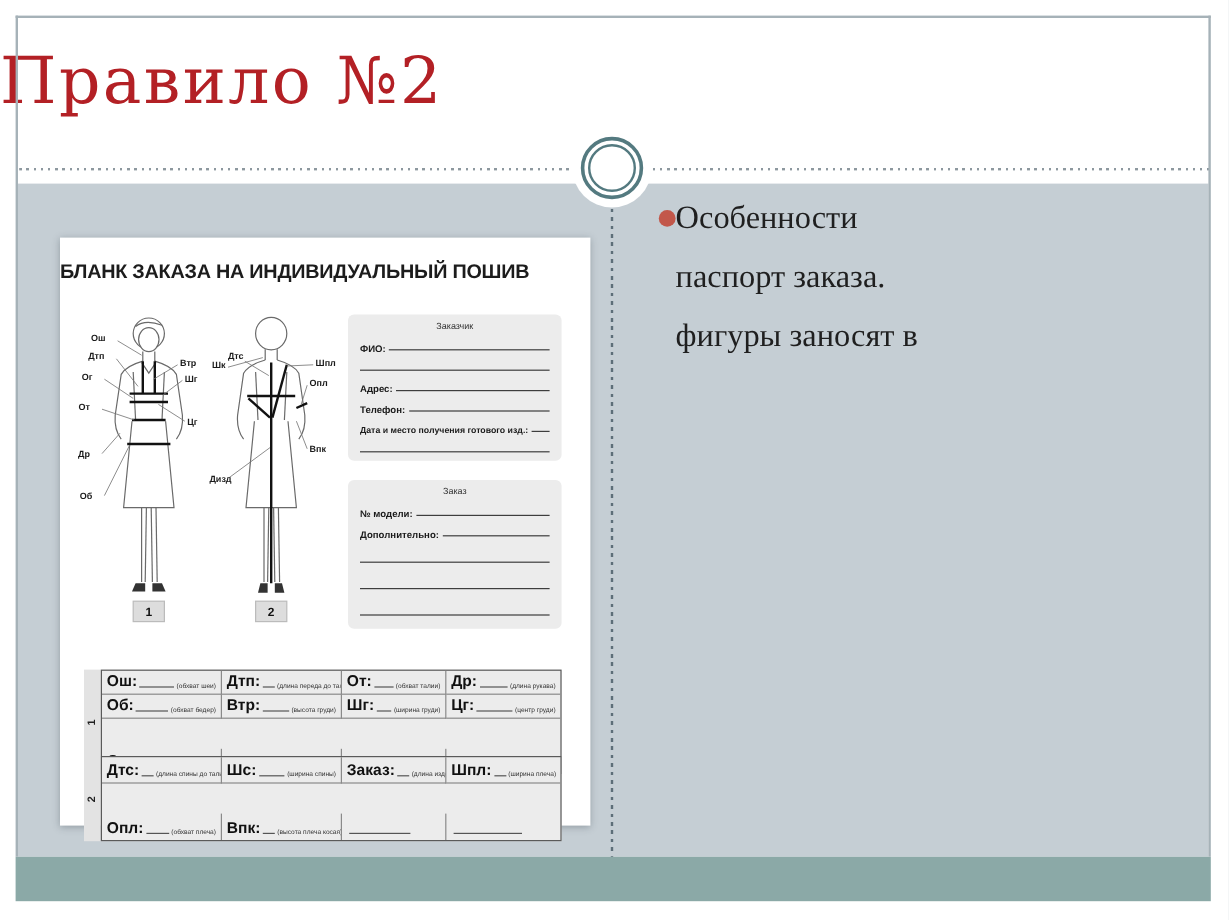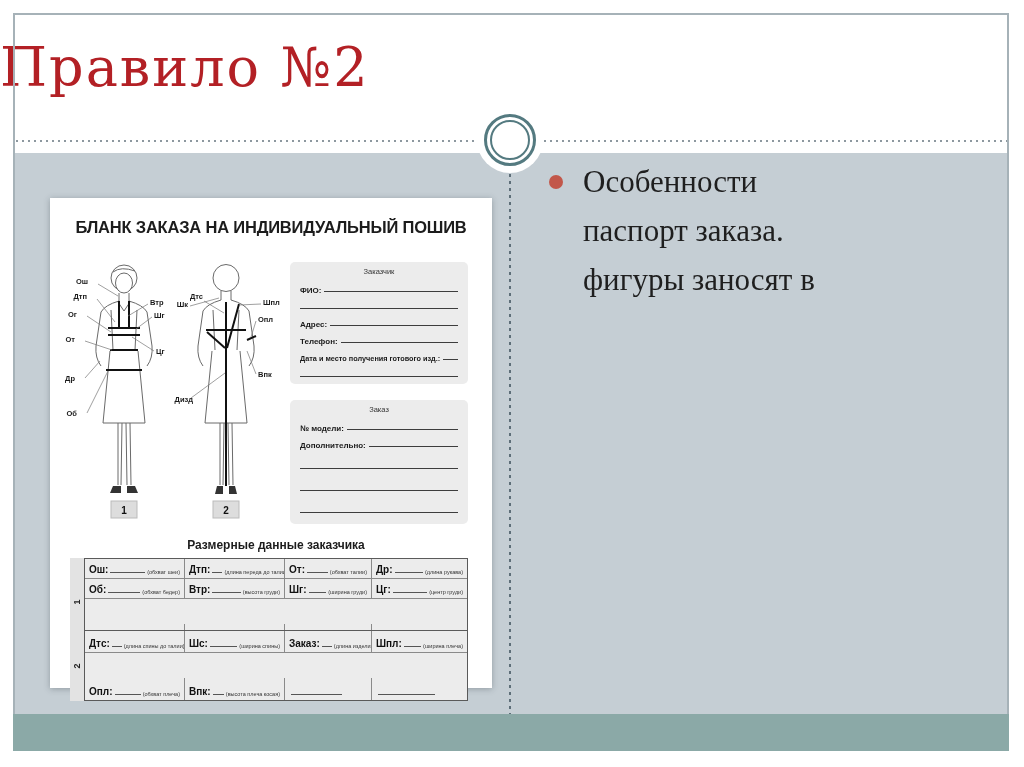--- a/index.html
+++ b/index.html
@@ -19,27 +19,27 @@
              background:repeating-linear-gradient(to bottom,#5d6e78 0 3px,transparent 3px 7px);}
   .notch{left:477px;top:107px;width:66px;height:66px;border-radius:50%;background:#fff;z-index:3;}
   .ornament{left:484px;top:114px;width:52px;height:52px;border-radius:50%;box-sizing:border-box;
             border:3px solid #547a80;background:#fff;z-index:4;}
   .ornament-inner{position:absolute;inset:3px;border-radius:50%;border:2px solid #547a80;}
   .teal-band{left:13px;top:714px;width:996px;height:37px;background:#8ba9a7;z-index:2;}
 
   
   .bullet-block{left:549px;top:157px;width:446px;display:flex;z-index:3;}
   .bullet-dot{width:14px;height:14px;border-radius:50%;background:#c2574a;margin-top:18px;flex:none;}
-  .bullet-lines{margin-left:20px;font-family:"Liberation Serif",serif;font-size:31px;
+  .bullet-lines{font-family:"Liberation Serif",serif;font-size:27px;
                 line-height:49px;color:#1f1f1f;}
 
   
   .card{left:50px;top:198px;width:442px;height:490px;background:#fff;z-index:3;
         box-shadow:0 1px 6px rgba(50,60,70,.35);font-family:"Liberation Sans",sans-serif;color:#222;}
-  .form-title{left:0;top:20px;width:100%;text-align:center;font-size:16.5px;font-weight:bold;
+  .form-title{left:0;top:20px;width:100%;text-align:left;font-size:16.5px;font-weight:bold;
               letter-spacing:-0.2px;color:#1c1c1c;}
 
   .figures-svg{left:5px;top:60px;}
 
   .graybox{background:#ececec;border-radius:5px;box-sizing:border-box;padding:5px 10px 4px 10px;}
   .customer-box{left:240px;top:64px;width:178px;height:122px;}
   .order-box{left:240px;top:202px;width:178px;height:124px;}
   .box-header{text-align:center;font-size:7.5px;color:#333;height:11px;}
   .frow{display:flex;align-items:flex-end;height:17px;}
   .orow{display:flex;align-items:flex-end;height:22px;}
@@ -56,21 +56,21 @@
           font-size:9px;font-weight:bold;color:#222;}
   .tgroup span{transform:rotate(-90deg);}
   .mtable{border:1px solid #5a5a5a;background:#ececec;display:grid;
           grid-template-columns:100px 100px 87px 95px;}
   .mcell{border-right:1px solid #8a8a8a;border-bottom:1px solid #8a8a8a;box-sizing:border-box;
          display:flex;align-items:flex-end;padding:2px 4px 3px 4px;overflow:hidden;}
   .t1 .mcell{height:20px;}
   .t2 .mcell{height:22px;}
   .mcell:nth-child(4n){border-right:none;text-align:right;}
   .mcell.lastrow{border-bottom:none;margin-top:25px;}
-  .mabbr{font-size:10px;font-weight:bold;color:#111;white-space:nowrap;}
+  .mabbr{font-size:13px;font-weight:bold;color:#111;white-space:nowrap;}
   .mline{flex:1;border-bottom:1px solid #555;margin:0 2px 2px 2px;min-width:10px;}
   .mline.solo{flex:0 0 65%;}
   .mdesc{font-size:5.5px;color:#333;white-space:nowrap;}
 </style>
 </head>
 <body>
 
 <div>
   <div class="abs content-bg"></div>
   <div class="abs dotted-sep"></div>
@@ -238,21 +238,20 @@
           <span class="ln full"></span>
         </div>
       <div class="orow">
           <span class="ln full"></span>
         </div>
       <div class="orow">
           <span class="ln full"></span>
         </div>
     </div>
 
-    <div class="abs table-title">Размерные данные заказчика</div>
 
     <div class="abs twrap t1wrap">
       <div class="tgroup">
           <span>1</span>
         </div>
       <div class="mtable t1">
         <div class="mcell">
             <span class="mabbr">Ош:</span>
             <span class="mline"></span>
             <span class="mdesc">(обхват шеи)</span>

